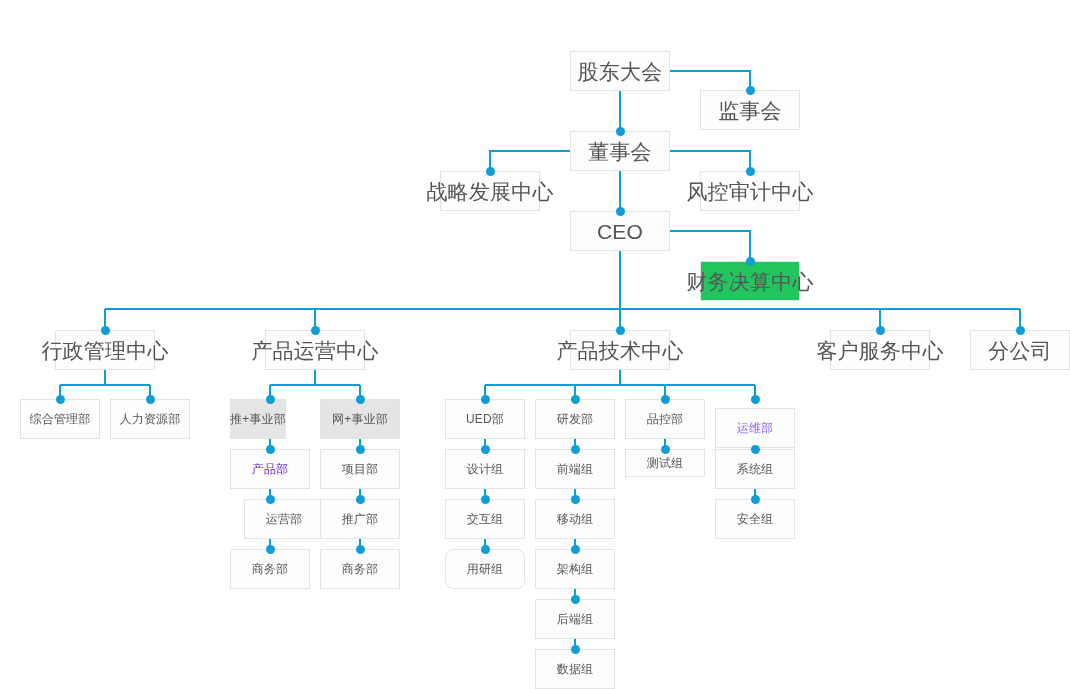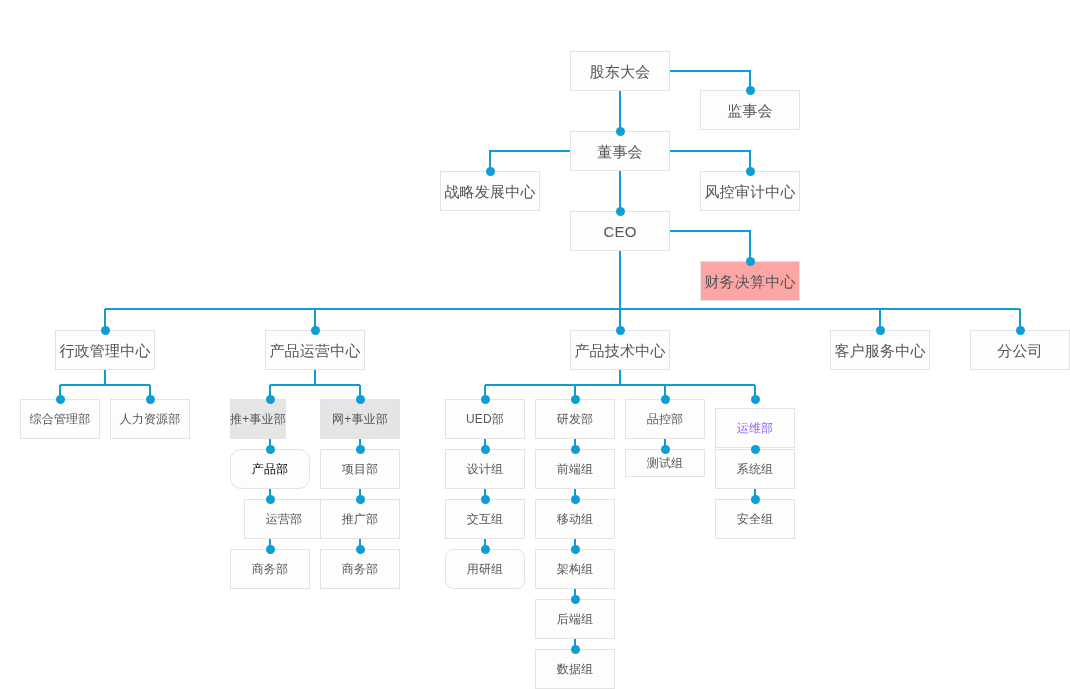--- a/index.html
+++ b/index.html
@@ -33,21 +33,21 @@
     display: flex;
     align-items: center;
     justify-content: center;
     color: #555555;
     font-size: 15px;
     line-height: 1;
     letter-spacing: 0.2px;
     white-space: nowrap;
     z-index: 2;
   }
-  .node.lvl-top { font-size: 15px; }
+  .node.lvl-top { font-size: 21px; }
   .node.small { font-size: 12px; }
   .dot {
     position: absolute;
     width: 9px;
     height: 9px;
     margin-left: -4.5px;
     margin-top: -4.5px;
     border-radius: 50%;
     background: #0e9ed5;
     z-index: 3;
@@ -102,27 +102,27 @@
       <polyline points="665,439 665,449" fill="none" stroke="#0e9ed5" stroke-width="1.6" shape-rendering="crispEdges"></polyline>
       <polyline points="755,439 755,449" fill="none" stroke="#0e9ed5" stroke-width="1.6" shape-rendering="crispEdges"></polyline>
       <polyline points="755,489 755,499" fill="none" stroke="#0e9ed5" stroke-width="1.6" shape-rendering="crispEdges"></polyline>
     </svg>
 <div class="node lvl-top" style="left: 570px; top: 51px; width: 100px; height: 40px; border-color: rgb(227, 227, 227); background: rgb(253, 253, 253); color: rgb(85, 85, 85);">股东大会</div>
     <div class="node lvl-top" style="left: 700px; top: 90px; width: 100px; height: 40px; border-color: rgb(227, 227, 227); background: rgb(253, 253, 253); color: rgb(85, 85, 85);">监事会</div>
     <div class="node lvl-top" style="left: 570px; top: 131px; width: 100px; height: 40px; border-color: rgb(227, 227, 227); background: rgb(253, 253, 253); color: rgb(85, 85, 85);">董事会</div>
     <div class="node lvl-top" style="left: 440px; top: 171px; width: 100px; height: 40px; border-color: rgb(227, 227, 227); background: rgb(253, 253, 253); color: rgb(85, 85, 85);">战略发展中心</div>
     <div class="node lvl-top" style="left: 700px; top: 171px; width: 100px; height: 40px; border-color: rgb(227, 227, 227); background: rgb(253, 253, 253); color: rgb(85, 85, 85);">风控审计中心</div>
     <div class="node lvl-top" style="left: 570px; top: 211px; width: 100px; height: 40px; border-color: rgb(227, 227, 227); background: rgb(253, 253, 253); color: rgb(85, 85, 85);">CEO</div>
-    <div class="node lvl-top" style="left: 700px; top: 261px; width: 100px; height: 40px; border-color: rgb(227, 227, 227); background: #fca5a5; color: rgb(85, 85, 85);">财务决算中心</div>
+    <div class="node lvl-top" style="left: 700px; top: 261px; width: 100px; height: 40px; border-color: rgb(227, 227, 227); background: #22c55e; color: rgb(85, 85, 85);">财务决算中心</div>
     <div class="node lvl-top" style="left: 55px; top: 330px; width: 100px; height: 40px; border-color: rgb(227, 227, 227); background: rgb(253, 253, 253); color: rgb(85, 85, 85);">行政管理中心</div>
     <div class="node small" style="left: 20px; top: 399px; width: 80px; height: 40px; border-color: rgb(227, 227, 227); background: rgb(253, 253, 253); color: rgb(85, 85, 85);">综合管理部</div>
     <div class="node small" style="left: 110px; top: 399px; width: 80px; height: 40px; border-color: rgb(227, 227, 227); background: rgb(253, 253, 253); color: rgb(85, 85, 85);">人力资源部</div>
     <div class="node lvl-top" style="left: 265px; top: 330px; width: 100px; height: 40px; border-color: rgb(227, 227, 227); background: rgb(253, 253, 253); color: rgb(85, 85, 85);">产品运营中心</div>
     <div class="node small" style="left: 230px; top: 399px; width: 56px; height: 40px; border-color: rgb(227, 227, 227); background: #e5e5e5; color: rgb(85, 85, 85);">推+事业部</div>
-    <div class="node small" style="left: 230px; top: 449px; width: 80px; height: 40px; border-color: rgb(227, 227, 227); background: rgb(253, 253, 253); color: #000000; border-radius: 11px;">产品部</div>
+    <div class="node small" style="left: 230px; top: 449px; width: 80px; height: 40px; border-color: rgb(227, 227, 227); background: rgb(253, 253, 253); color: #6d28d9;">产品部</div>
     <div class="node small" style="left: 244px; top: 499px; width: 80px; height: 40px; border-color: rgb(227, 227, 227); background: rgb(253, 253, 253); color: rgb(85, 85, 85);">运营部</div>
     <div class="node small" style="left: 230px; top: 549px; width: 80px; height: 40px; border-color: rgb(227, 227, 227); background: rgb(253, 253, 253); color: rgb(85, 85, 85);">商务部</div>
     <div class="node small" style="left: 320px; top: 399px; width: 80px; height: 40px; border-color: rgb(227, 227, 227); background: #e5e5e5; color: rgb(85, 85, 85);">网+事业部</div>
     <div class="node small" style="left: 320px; top: 449px; width: 80px; height: 40px; border-color: rgb(227, 227, 227); background: rgb(253, 253, 253); color: rgb(85, 85, 85);">项目部</div>
     <div class="node small" style="left: 320px; top: 499px; width: 80px; height: 40px; border-color: rgb(227, 227, 227); background: rgb(253, 253, 253); color: rgb(85, 85, 85);">推广部</div>
     <div class="node small" style="left: 320px; top: 549px; width: 80px; height: 40px; border-color: rgb(227, 227, 227); background: rgb(253, 253, 253); color: rgb(85, 85, 85);">商务部</div>
     <div class="node lvl-top" style="left: 570px; top: 330px; width: 100px; height: 40px; border-color: rgb(227, 227, 227); background: rgb(253, 253, 253); color: rgb(85, 85, 85);">产品技术中心</div>
     <div class="node small" style="left: 445px; top: 399px; width: 80px; height: 40px; border-color: rgb(227, 227, 227); background: rgb(253, 253, 253); color: rgb(85, 85, 85);">UED部</div>
     <div class="node small" style="left: 445px; top: 449px; width: 80px; height: 40px; border-color: rgb(227, 227, 227); background: rgb(253, 253, 253); color: rgb(85, 85, 85);">设计组</div>
     <div class="node small" style="left: 445px; top: 499px; width: 80px; height: 40px; border-color: rgb(227, 227, 227); background: rgb(253, 253, 253); color: rgb(85, 85, 85);">交互组</div>

